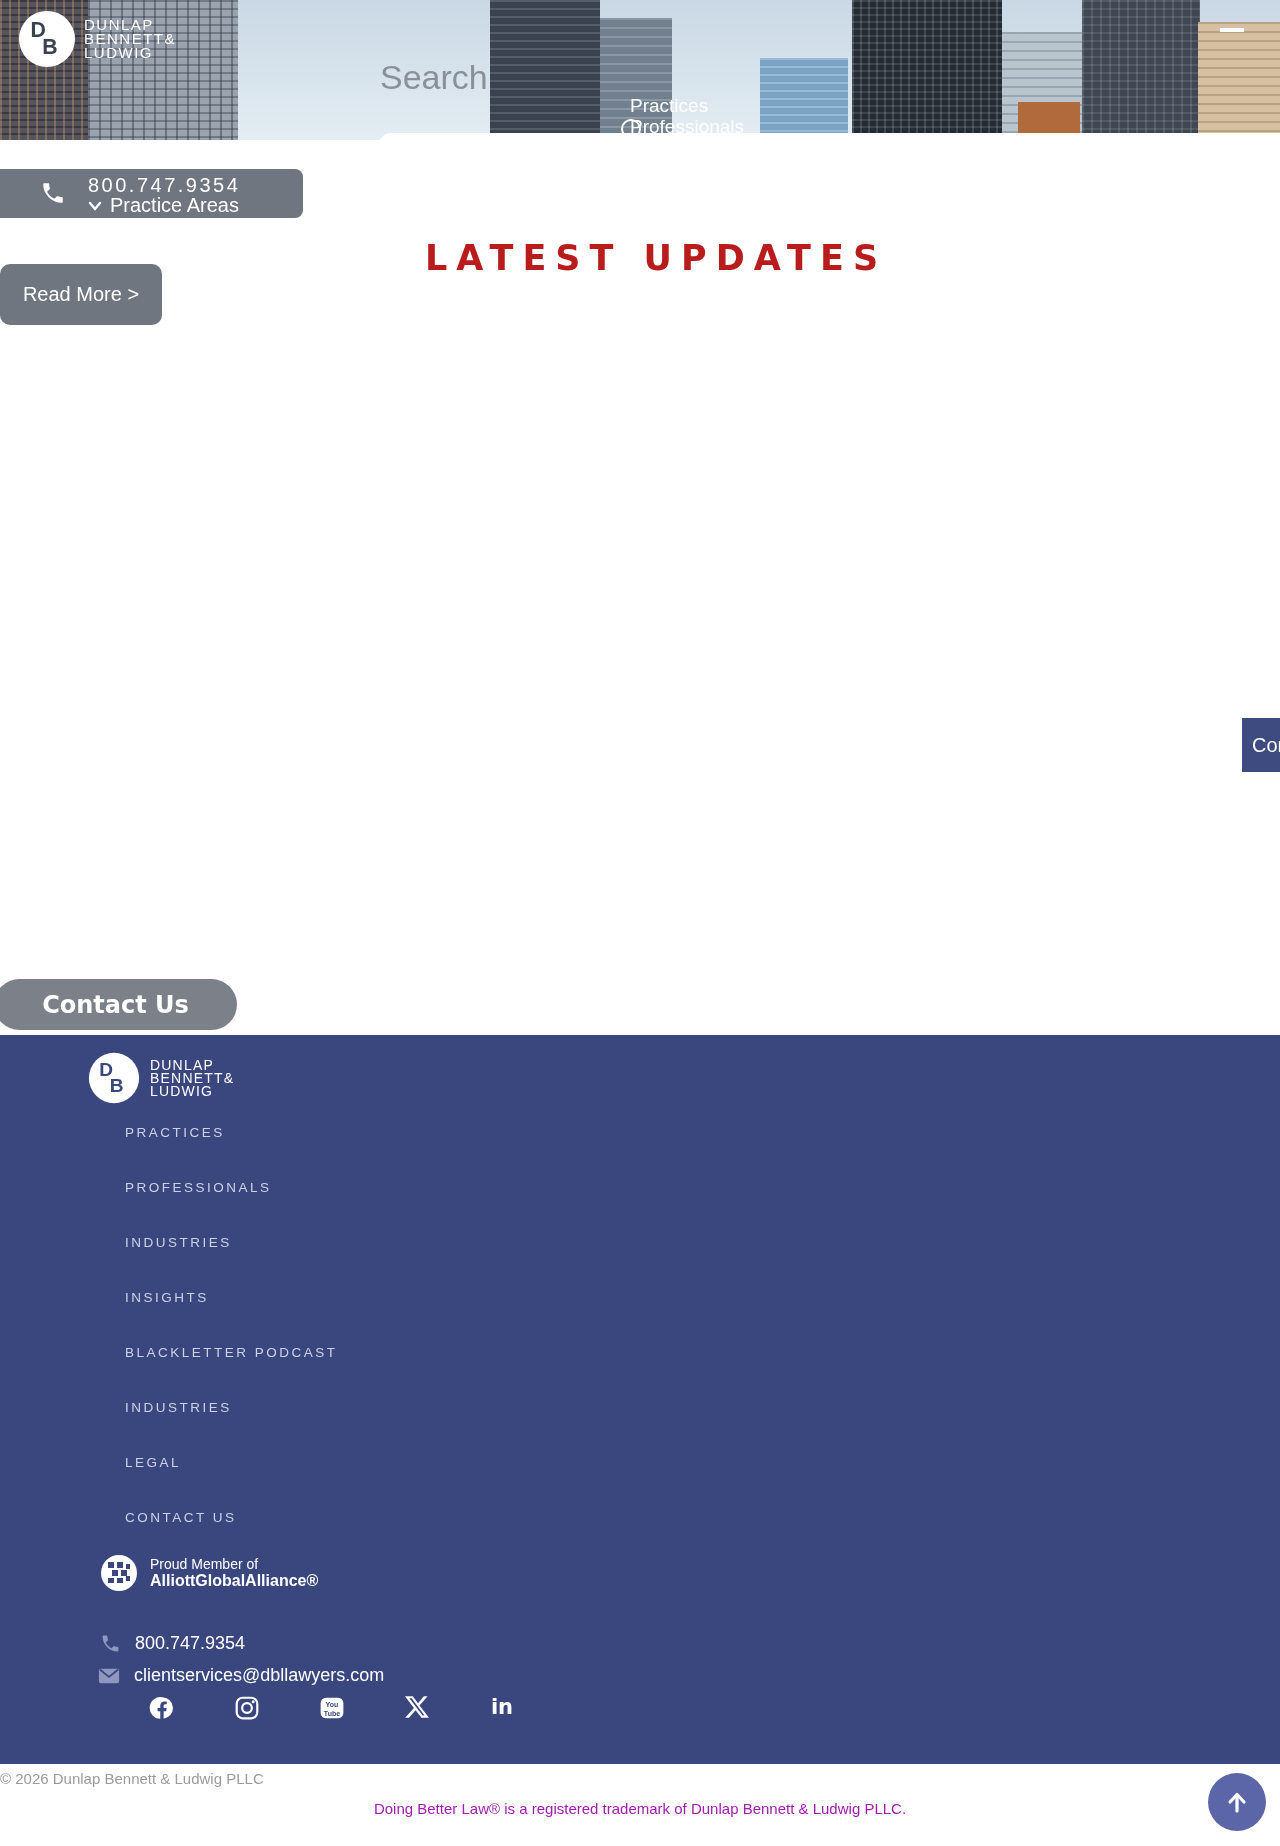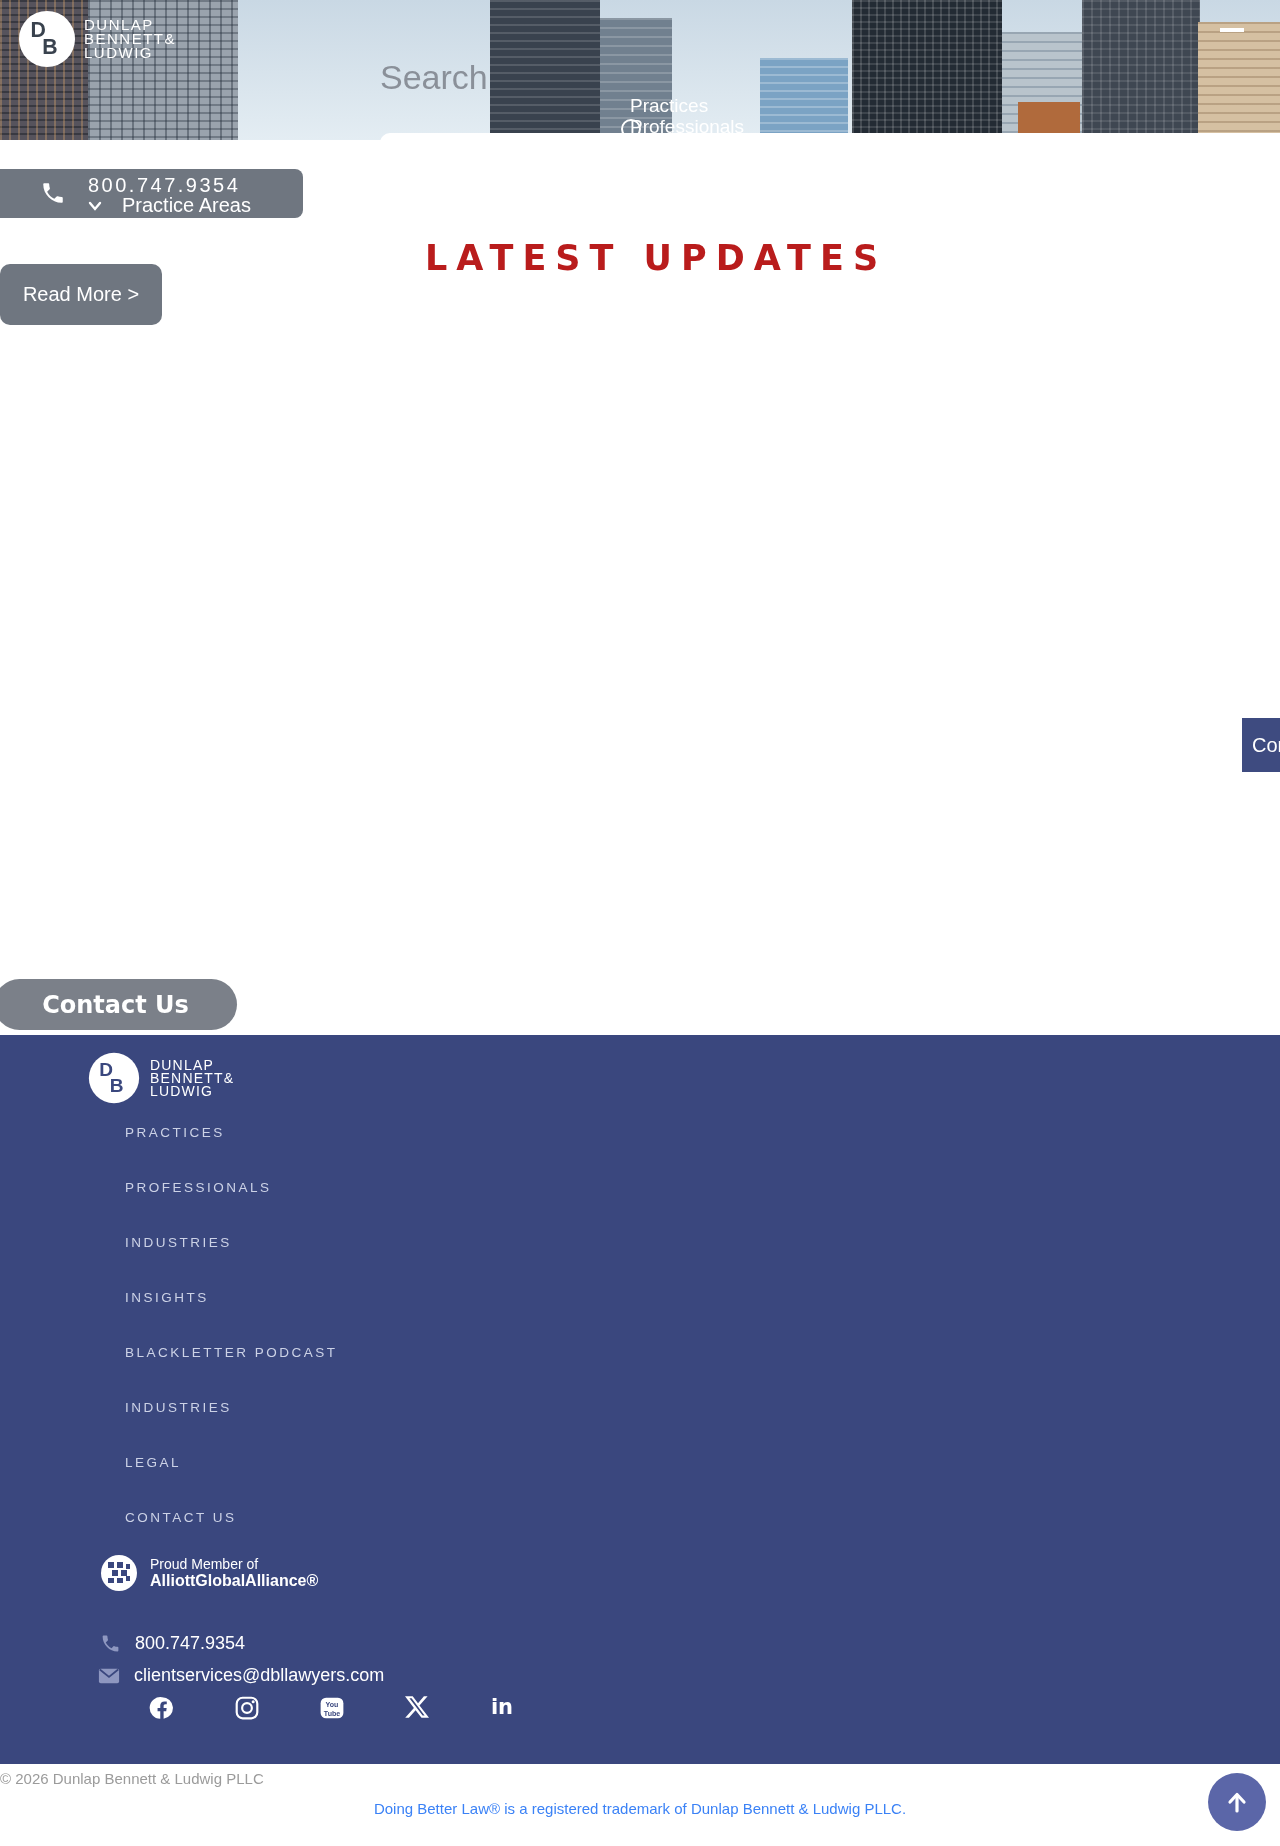--- a/index.html
+++ b/index.html
@@ -48,21 +48,21 @@
 
   .hero-nav{position:absolute;left:630px;top:95px;z-index:4;color:#ffffff;}
   .hero-nav .navlink{display:block;font-size:19px;line-height:21px;color:#ffffff;cursor:pointer;}
   .hero-search-icon{position:absolute;left:-12px;top:21px;}
   .menu-dash{position:absolute;left:1220px;top:28px;width:24px;height:4px;background:#ffffff;z-index:4;}
 
   
   .phone-bar{position:absolute;left:0;top:169px;width:303px;height:49px;background:#6f7680;
       border-radius:0 8px 8px 0;color:#ffffff;z-index:7;}
   .phone-bar .num{position:absolute;left:88px;top:5px;font-size:20px;letter-spacing:2.5px;}
-  .phone-bar .areas{position:absolute;left:88px;top:25px;font-size:20px;display:flex;align-items:center;gap:20px;}
+  .phone-bar .areas{position:absolute;left:88px;top:25px;font-size:20px;display:flex;align-items:center;gap:8px;}
   .phone-bar .ph-icon{position:absolute;left:40px;top:11px;}
 
   
   .latest-title{position:absolute;left:0;top:222px;width:1280px;text-align:center;margin:16px;
       font-family:"DejaVu Sans","Liberation Sans",sans-serif;
       font-size:35px;font-weight:800;letter-spacing:9px;color:#b91c1c;}
 
   .read-more{position:absolute;left:0;top:264px;width:162px;height:61px;background:#6f7680;border:none;
       border-radius:10px;color:#ffffff;font-family:"Liberation Sans",sans-serif;font-size:20px;cursor:pointer;}
 
@@ -98,21 +98,21 @@
   .row-phone{left:100px;top:598px;}
   .row-email{left:98px;top:630px;}
 
   .social-row{position:absolute;left:106px;top:660px;display:flex;align-items:center;gap:16px;}
   .social-row .sicon{width:26px;height:26px;display:flex;align-items:flex-start;justify-content:center;cursor:pointer;margin-left:43px;}
   .li-text{color:#ffffff;font-weight:bold;font-size:21px;font-family:"DejaVu Sans",sans-serif;}
 
   
   .bottom-bar{position:absolute;left:0;top:1764px;width:1280px;height:82px;background:#ffffff;}
   .copyright{position:absolute;left:0;top:6px;width:1280px;color:#9b9b9b;font-size:15px;}
-  .trademark{position:absolute;left:0;top:36px;width:1280px;text-align:center;color:#3b82f6;font-size:15px;}
+  .trademark{position:absolute;left:0;top:36px;width:1280px;text-align:center;color:#a21caf;font-size:15px;}
   .scroll-top{position:absolute;left:1208px;top:9px;width:58px;height:58px;border-radius:50%;
       background:#5b66a8;border:none;display:flex;align-items:center;justify-content:center;cursor:pointer;}
 </style>
 </head>
 <body>
 
 <div class="page">
 
   <div class="hero">
     <div class="bldg b1"></div>

